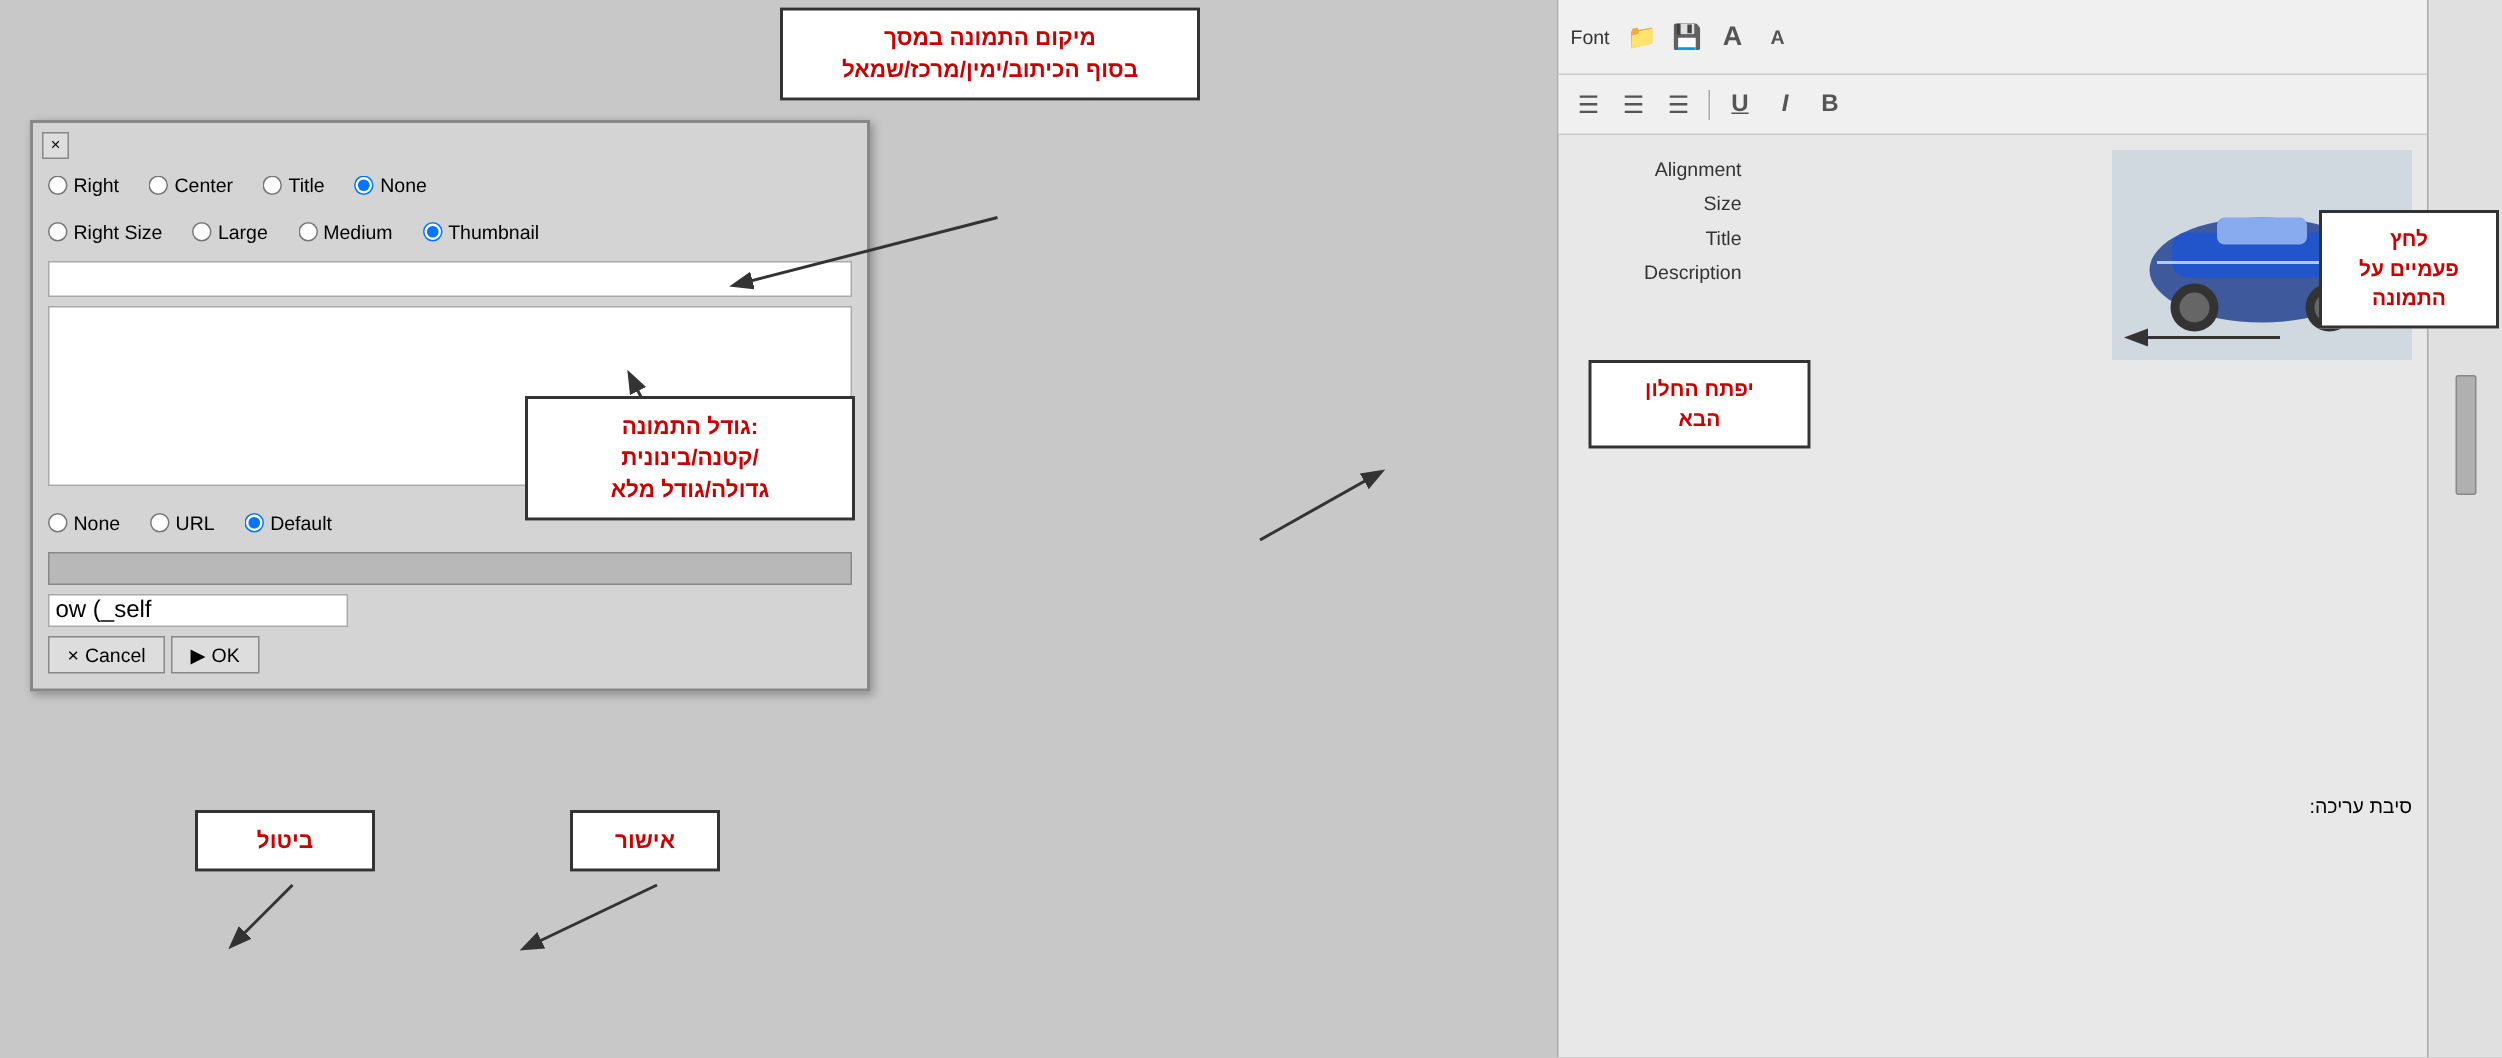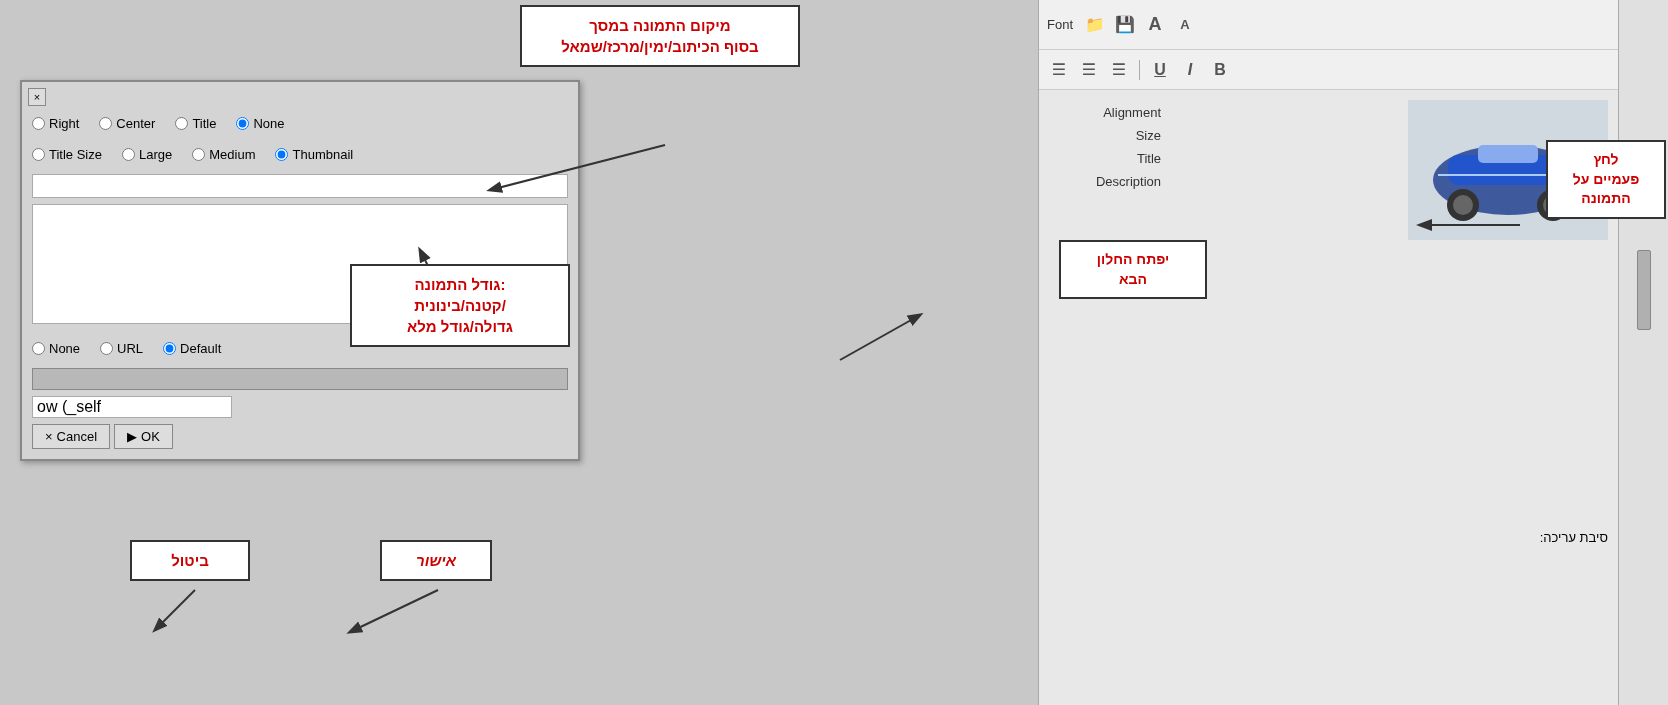--- a/index.html
+++ b/index.html
@@ -287,21 +287,21 @@
     <div class="callout callout-middle">
       <span style="white-space:pre-line;">גודל התמונה:
 קטנה/בינונית/
 גדולה/גודל מלא</span>
     </div>
 
     <div class="callout" style="top:540px;left:130px;width:120px;">
       <span>ביטול</span>
     </div>
 
-    <div class="callout" style="top:540px;left:380px;width:112px;font-style:italic;">
+    <div class="callout" style="top:540px;left:380px;width:100px;">
       <span>אישור</span>
     </div>
 
     <div class="dialog">
       <div class="dialog-close">
         <span>×</span>
       </div>
 
       <div class="dialog-content">
         
@@ -321,21 +321,21 @@
           <div class="radio-item">
             <input type="radio" name="alignment" value="none" checked="" style="">
             <label>None</label>
           </div>
         </div>
 
         
         <div class="radio-row">
           <div class="radio-item">
             <input type="radio" name="size" value="full" style="">
-            <label>Title Size</label>
+            <label>Right Size</label>
           </div>
           <div class="radio-item">
             <input type="radio" name="size" value="large" style="">
             <label>Large</label>
           </div>
           <div class="radio-item">
             <input type="radio" name="size" value="medium" style="">
             <label>Medium</label>
           </div>
           <div class="radio-item">

